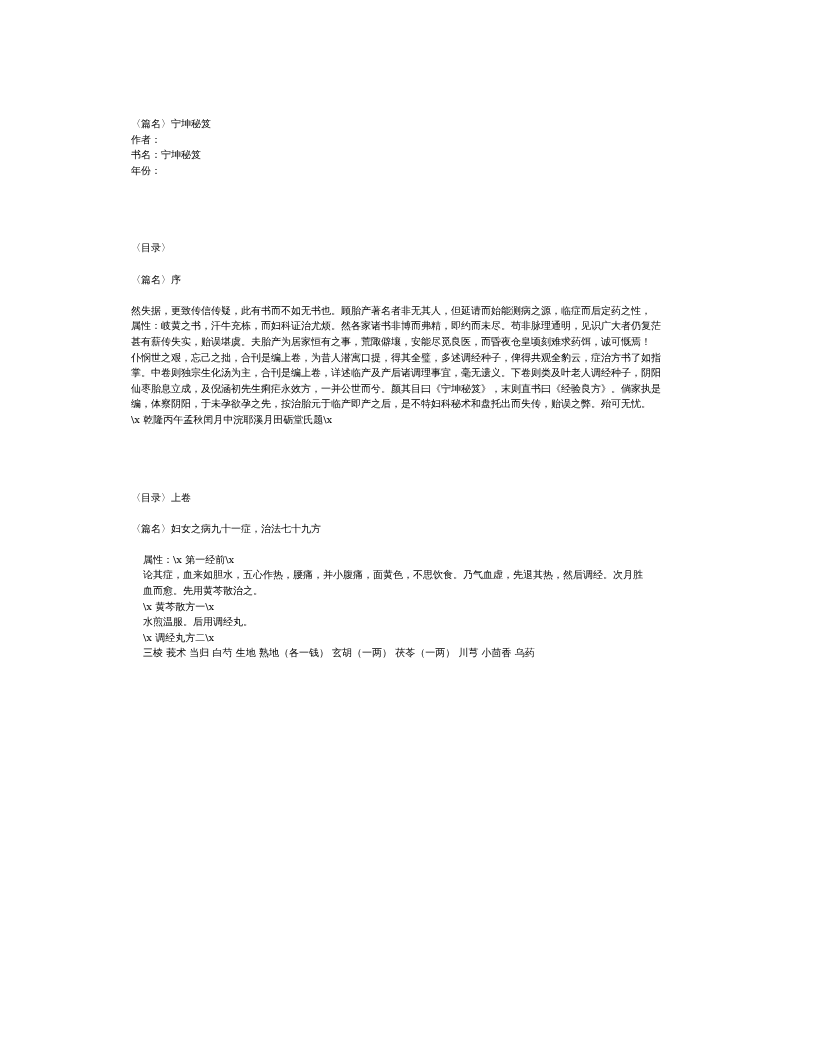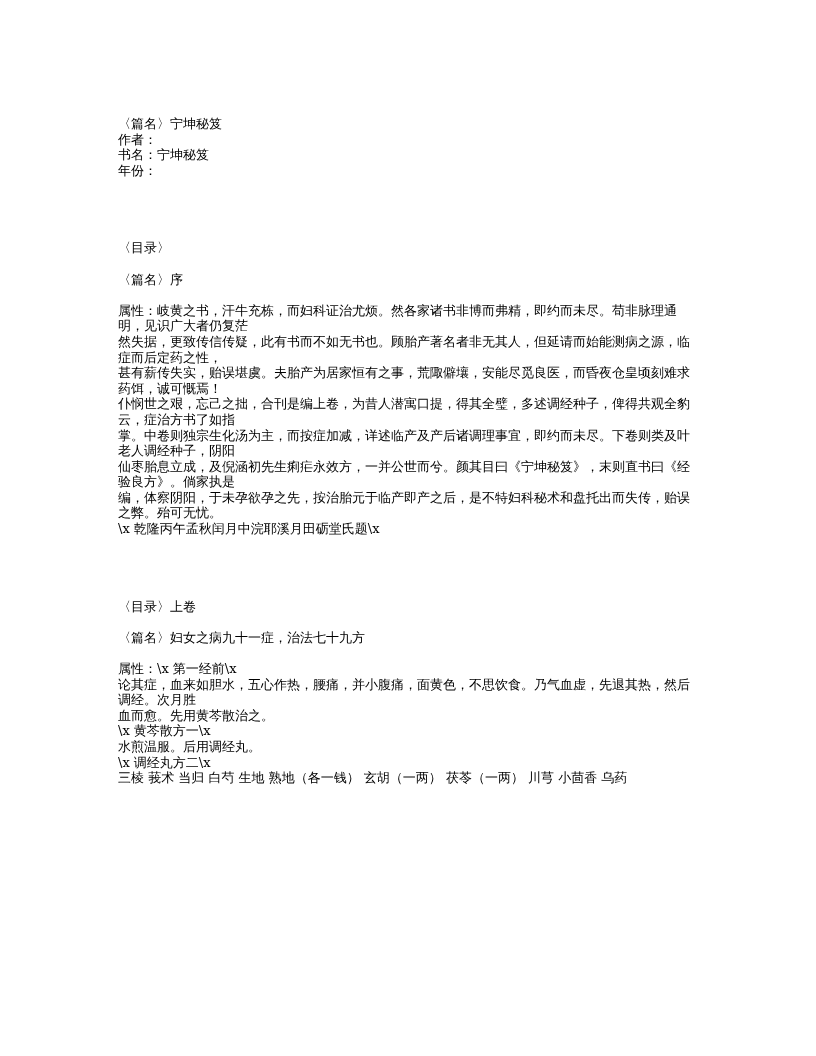--- a/index.html
+++ b/index.html
@@ -10,24 +10,24 @@
     body {
       width: 816px;
       height: 1056px;
       position: relative;
       overflow: hidden;
       font-family: "DejaVu Serif", "Liberation Serif", serif;
       color: #000000;
     }
     .page {
       position: absolute;
-      left: 118px;
+      left: 131px;
       top: 116px;
       width: 584px;
-      font-size: 13px;
+      font-size: 10px;
       line-height: 15.6px;
     }
     .line {
       display: block;
       white-space: pre-wrap;
       word-break: break-all;
       min-height: 15.6px;
     }
     .gap-sm { height: 15.6px; }
   </style>
@@ -45,39 +45,39 @@
 
   <div style="height:62px"></div>
 
   <span class="line">〈目录〉</span>
   <div class="gap-sm"></div>
 
   <span class="line">〈篇名〉序</span>
   <div class="gap-sm"></div>
 
   <div style="width:584px;">
+    <span class="line">然失据，更致传信传疑，此有书而不如无书也。顾胎产著名者非无其人，但延请而始能测病之源，临症而后定药之性，</span>
     <span class="line">属性：岐黄之书，汗牛充栋，而妇科证治尤烦。然各家诸书非博而弗精，即约而未尽。苟非脉理通明，见识广大者仍复茫</span>
-    <span class="line">然失据，更致传信传疑，此有书而不如无书也。顾胎产著名者非无其人，但延请而始能测病之源，临症而后定药之性，</span>
     <span class="line">甚有薪传失实，贻误堪虞。夫胎产为居家恒有之事，荒陬僻壤，安能尽觅良医，而昏夜仓皇顷刻难求药饵，诚可慨焉！</span>
     <span class="line">仆悯世之艰，忘己之拙，合刊是编上卷，为昔人潜寓口提，得其全璧，多述调经种子，俾得共观全豹云，症治方书了如指</span>
-    <span class="line">掌。中卷则独宗生化汤为主，而按症加减，详述临产及产后诸调理事宜，即约而未尽。下卷则类及叶老人调经种子，阴阳</span>
+    <span class="line">掌。中卷则独宗生化汤为主，合刊是编上卷，详述临产及产后诸调理事宜，毫无遗义。下卷则类及叶老人调经种子，阴阳</span>
     <span class="line">仙枣胎息立成，及倪涵初先生痢疟永效方，一并公世而兮。颜其目曰《宁坤秘笈》，末则直书曰《经验良方》。倘家执是</span>
     <span class="line">编，体察阴阳，于未孕欲孕之先，按治胎元于临产即产之后，是不特妇科秘术和盘托出而失传，贻误之弊。殆可无忧。</span>
     <span class="line">\x 乾隆丙午孟秋闰月中浣耶溪月田砺堂氏题\x</span>
   </div>
 
   <div style="height:62px"></div>
 
   <span class="line">〈目录〉上卷</span>
   <div class="gap-sm"></div>
 
   <span class="line">〈篇名〉妇女之病九十一症，治法七十九方</span>
   <div class="gap-sm"></div>
 
-  <div style="width:584px;">
+  <div style="width:584px;margin-left:12px;">
     <span class="line">属性：\x 第一经前\x</span>
     <span class="line">论其症，血来如胆水，五心作热，腰痛，并小腹痛，面黄色，不思饮食。乃气血虚，先退其热，然后调经。次月胜</span>
     <span class="line">血而愈。先用黄芩散治之。</span>
     <span class="line">\x 黄芩散方一\x</span>
     <span class="line">水煎温服。后用调经丸。</span>
     <span class="line">\x 调经丸方二\x</span>
     <span class="line">三棱 莪术 当归 白芍 生地 熟地（各一钱） 玄胡（一两） 茯苓（一两） 川芎 小茴香 乌药</span>
   </div>
 
 </div>

